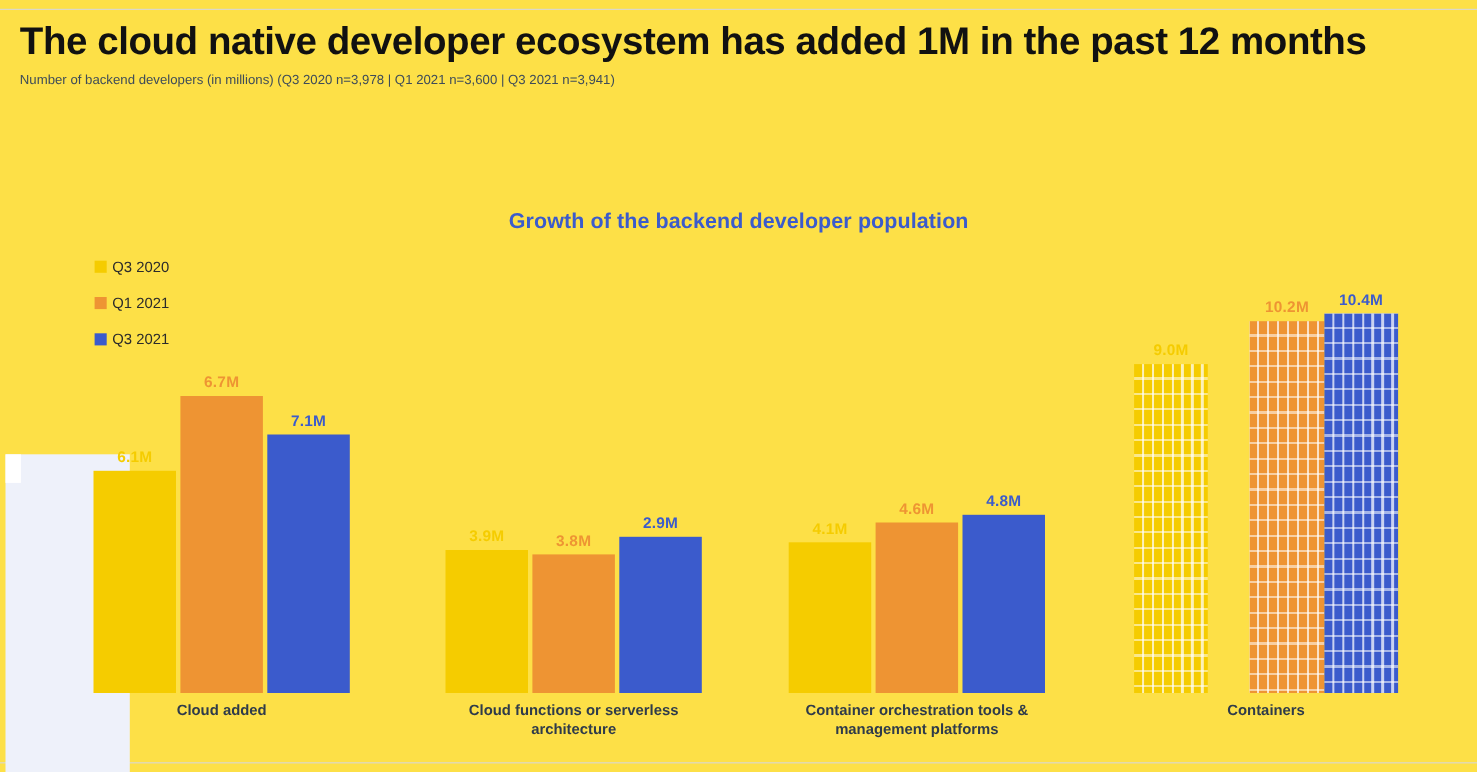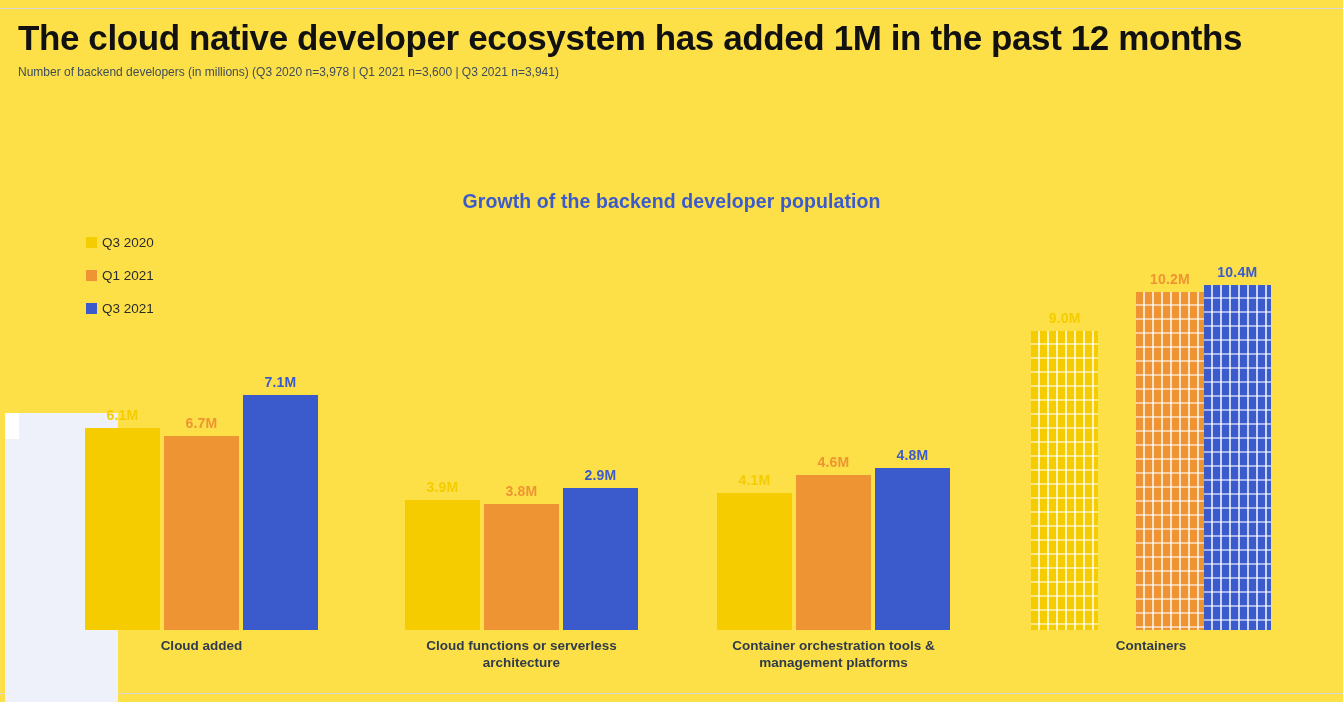--- a/index.html
+++ b/index.html
@@ -240,21 +240,21 @@
 
     <div id="plot">
         <div class="bar-group" style="left: 85px; width: 233px;">
           <div class="bars-row" style="width: 233px; gap: 4px;">
             <div class="bar-slot" style="width: 75px;">
               <div class="bar" style="height: 202px; background: rgb(245, 204, 0);">
                 <span class="bar-value" style="color: rgb(245, 204, 0);">6.1M</span>
               </div>
             </div>
             <div class="bar-slot" style="width: 75px;">
-              <div class="bar" style="height: 194px; background: rgb(238, 148, 51);">
+              <div class="bar" style="height: 270px; background: rgb(238, 148, 51);">
                 <span class="bar-value" style="color: rgb(238, 148, 51);">6.7M</span>
               </div>
             </div>
             <div class="bar-slot" style="width: 75px;">
               <div class="bar" style="height: 235px; background: rgb(59, 91, 204);">
                 <span class="bar-value" style="color: rgb(59, 91, 204);">7.1M</span>
               </div>
             </div>
           </div>
           <div class="cat-label">Cloud added</div>

